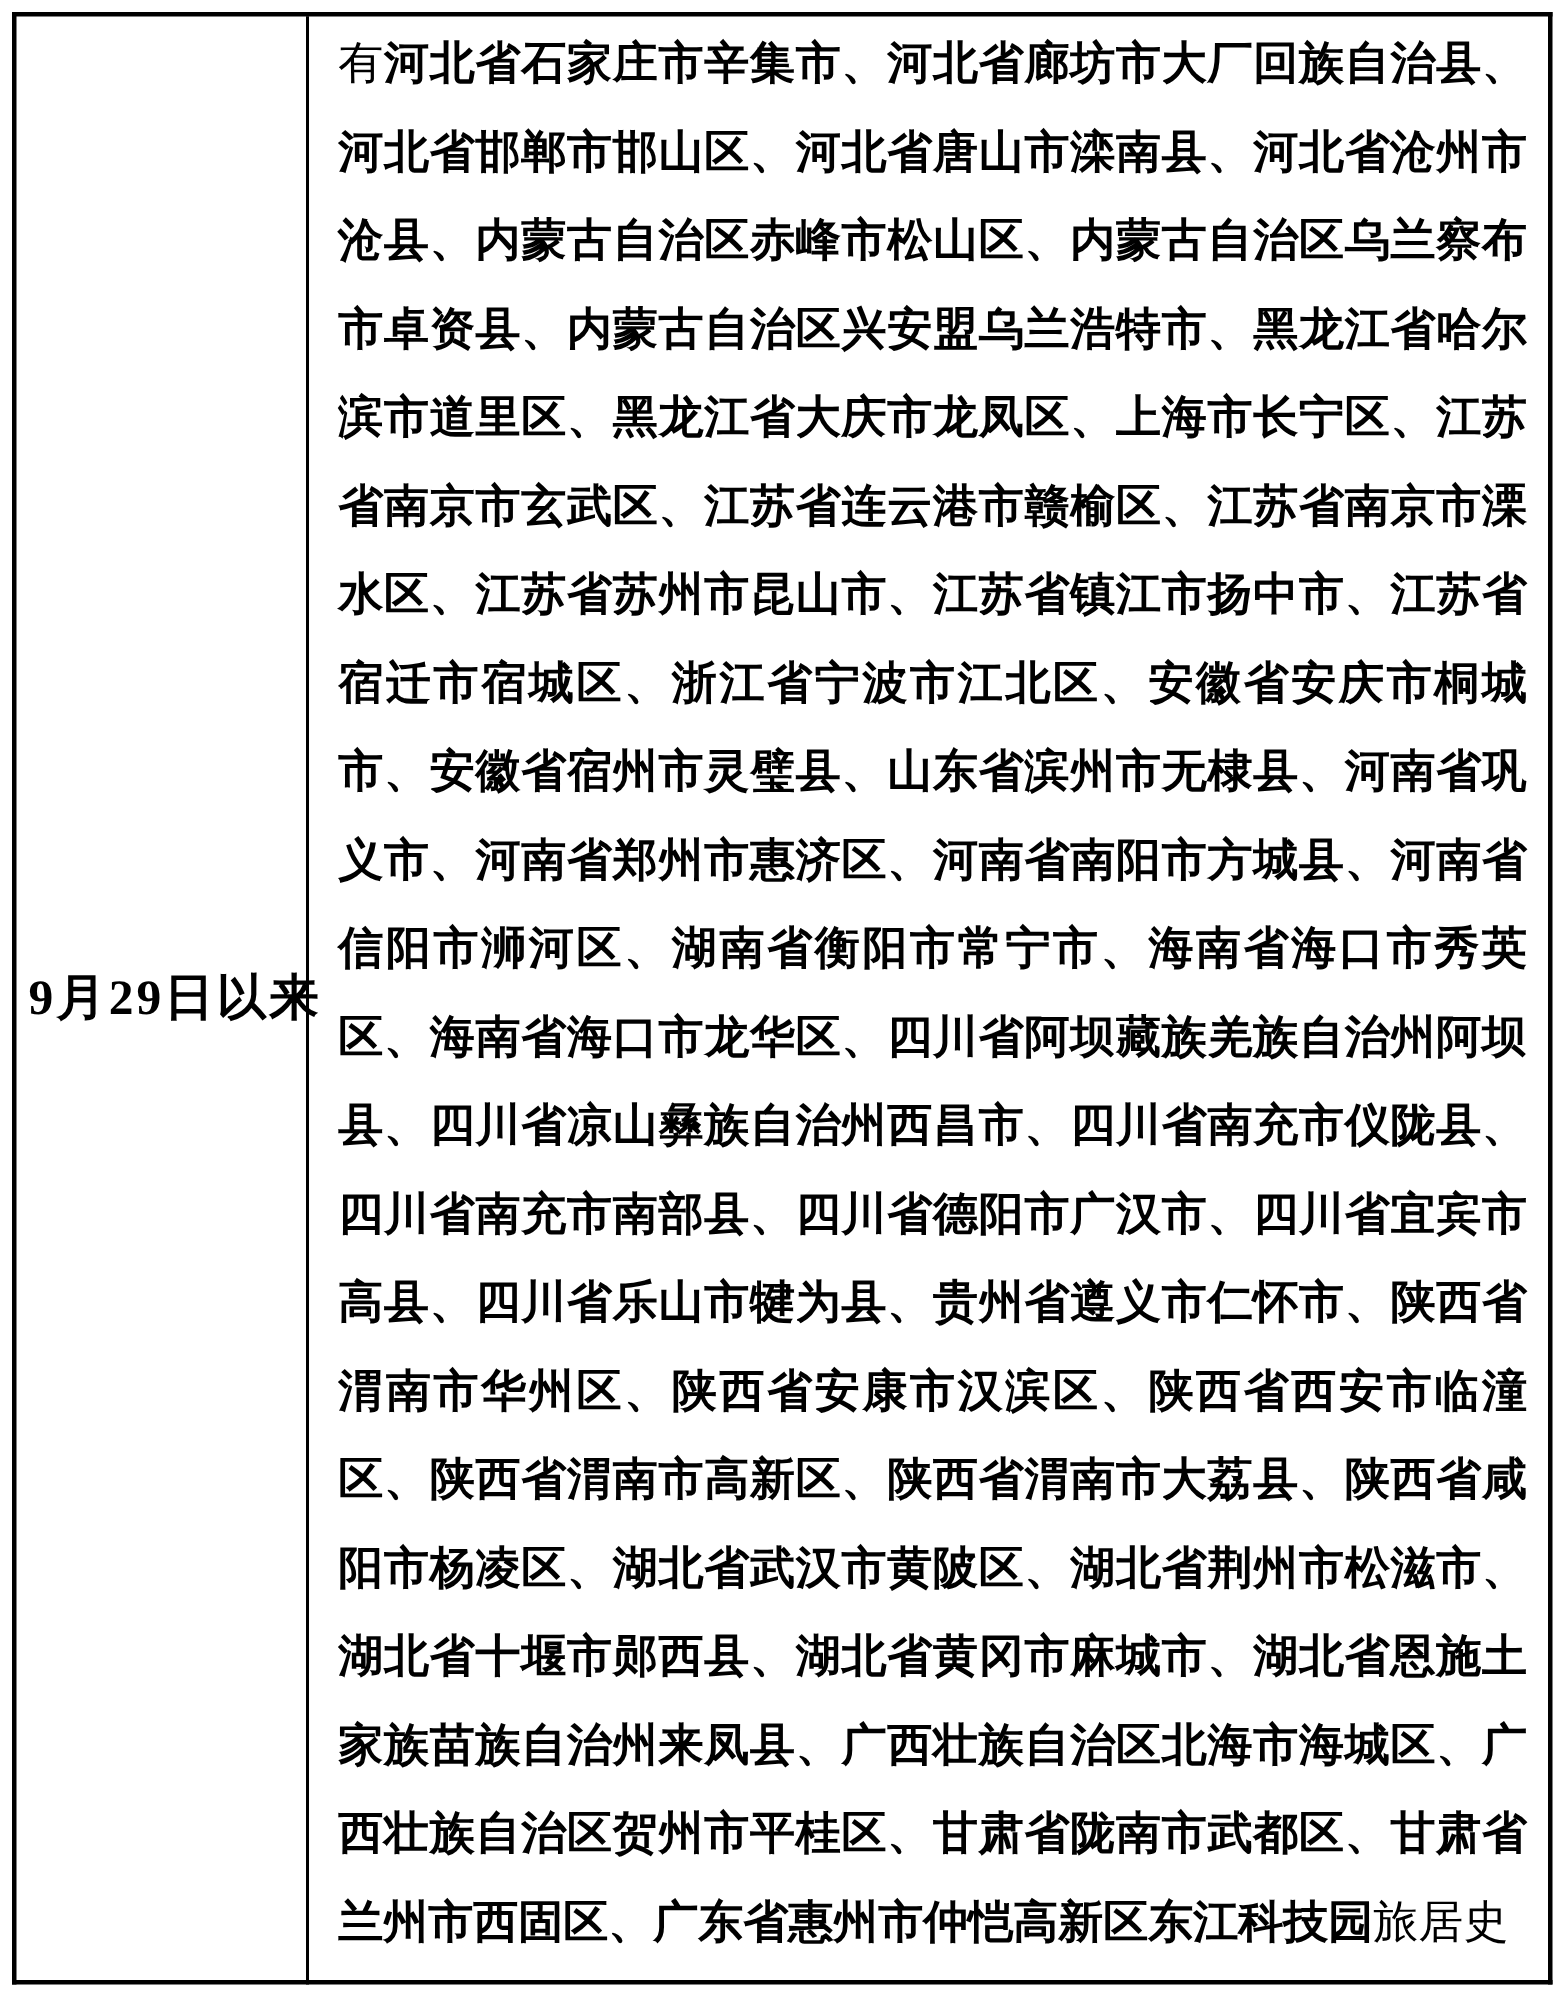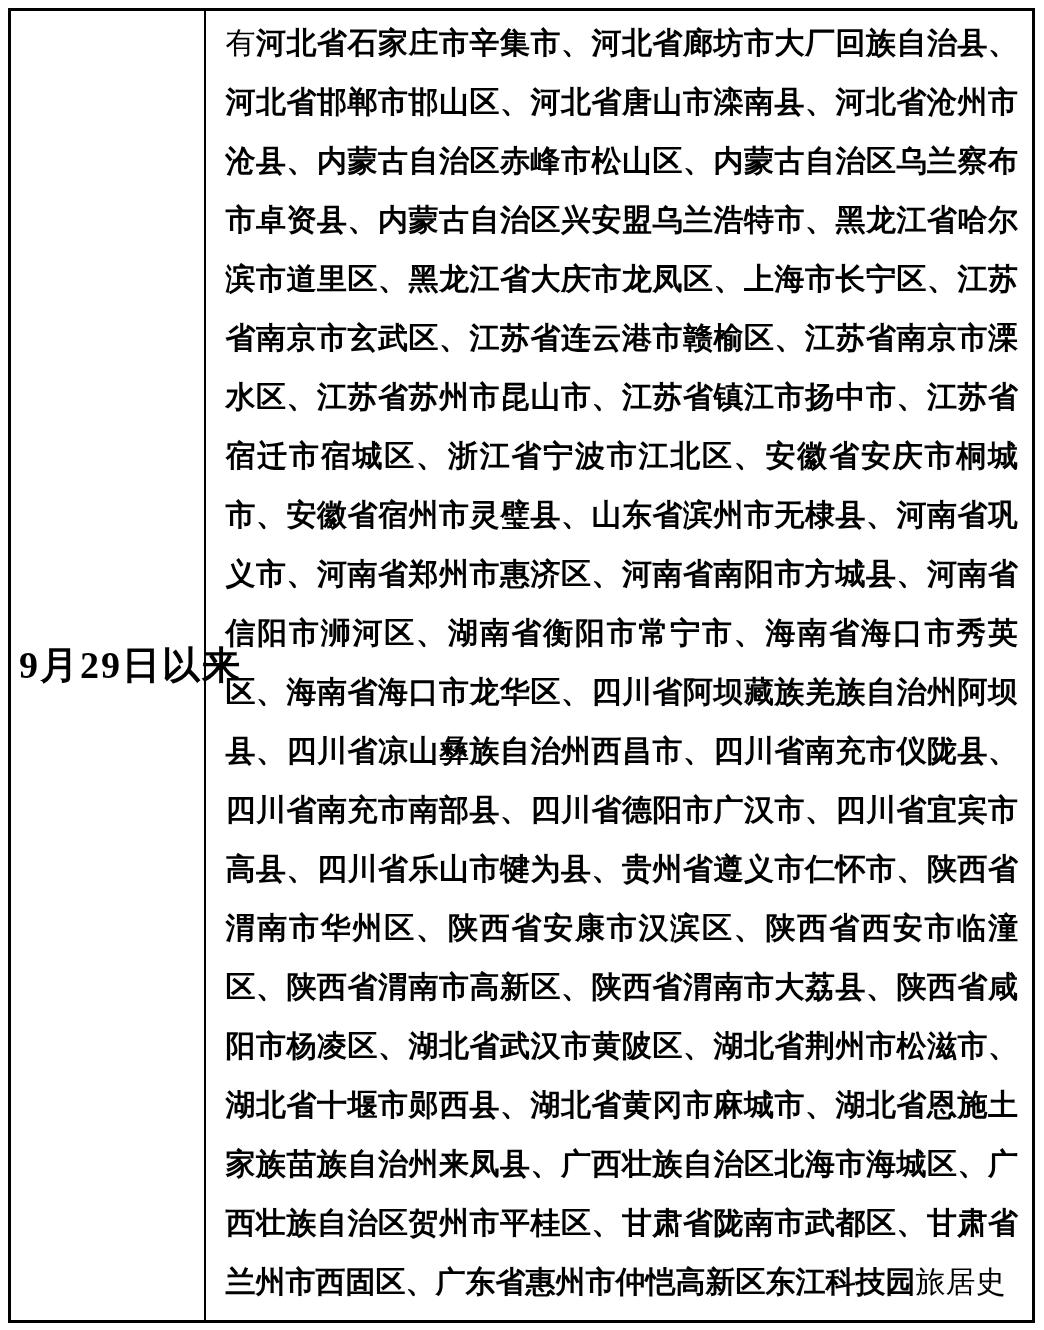--- a/index.html
+++ b/index.html
@@ -25,21 +25,21 @@
   }
   table.travel-table td {
     border: 2px solid #000000;
   }
   td.period-cell {
     width: 195px;
     vertical-align: middle;
     padding-left: 8px;
     padding-right: 2px;
     font-weight: bold;
-    font-size: 38px;
+    font-size: 33px;
     letter-spacing: 2px;
     white-space: nowrap;
   }
   td.history-cell {
     vertical-align: top;
     padding: 2px 14px 8px 20px;
     margin-left: 32px;
   }
   .history-text {
     font-size: 30px;

